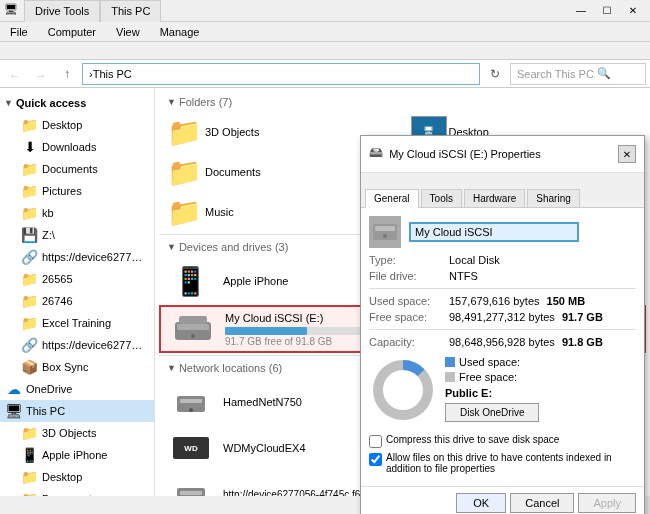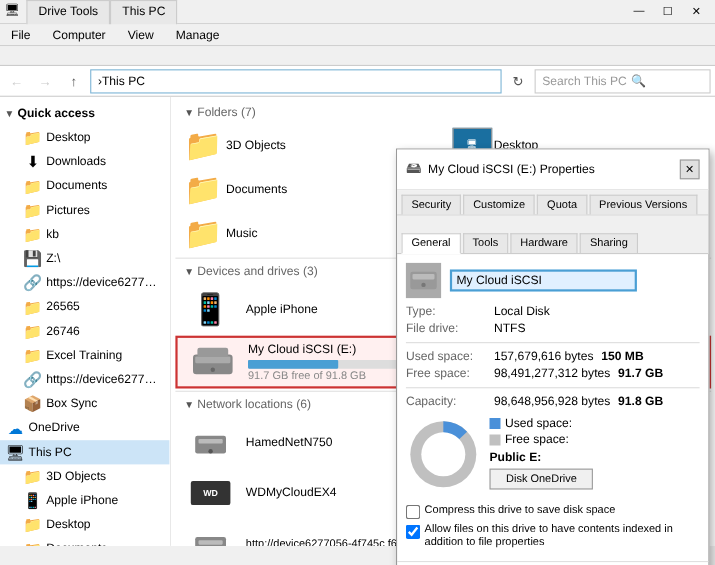--- a/index.html
+++ b/index.html
@@ -17,21 +17,21 @@
     .menu-bar { height: 20px; background: #f0f0f0; border-bottom: 1px solid #ccc; display: flex; align-items: center; padding: 0 4px; gap: 8px; }
     .menu-item { padding: 2px 6px; font-size: 11px; cursor: pointer; }
     .ribbon { height: 36px; background: #f0f0f0; border-bottom: 2px solid #4a9fd4; display: flex; align-items: center; }
 
     
     .address-bar { height: 28px; background: white; border-bottom: 1px solid #ccc; display: flex; align-items: center; padding: 0 4px; gap: 4px; }
     .nav-btn { width: 22px; height: 22px; display: flex; align-items: center; justify-content: center; cursor: pointer; border: 1px solid transparent; border-radius: 2px; font-size: 12px; color: #555; }
     .nav-btn.disabled { color: #ccc; cursor: default; }
     .address-box { flex: 1; height: 22px; border: 1px solid #7cb4d5; background: white; display: flex; align-items: center; padding: 0 6px; font-size: 11px; }
     .refresh-btn { width: 22px; height: 22px; display: flex; align-items: center; justify-content: center; cursor: pointer; color: #555; font-size: 12px; }
-    .search-box { width: 160px; height: 22px; border: 1px solid #ccc; background: white; display: flex; align-items: center; padding: 0 6px; gap: 4px; font-size: 11px; color: #999; }
+    .search-box { width: 136px; height: 22px; border: 1px solid #ccc; background: white; display: flex; align-items: center; padding: 0 6px; gap: 4px; font-size: 11px; color: #999; }
 
     
     .main-layout { display: flex; height: calc(514px - 22px - 20px - 36px - 28px); }
 
     
     .sidebar { width: 155px; background: white; border-right: 1px solid #e0e0e0; overflow-y: auto; padding: 4px 0; }
     .sidebar-item { display: flex; align-items: center; padding: 2px 6px; cursor: pointer; height: 22px; font-size: 11px; }
     .sidebar-item.selected { background: #cce4f7; }
     .sidebar-header { display: flex; align-items: center; padding: 2px 4px; font-size: 11px; font-weight: bold; cursor: pointer; height: 22px; }
     .sidebar-icon { width: 16px; height: 16px; margin-right: 4px; flex-shrink: 0; display: flex; align-items: center; justify-content: center; font-size: 14px; }
@@ -337,26 +337,20 @@
 
 <div class="dialog-overlay">
   <div class="dialog">
 
     <div class="dialog-titlebar">
       <span class="dialog-title-icon">🖴</span>
       <span class="dialog-title-text">My Cloud iSCSI (E:) Properties</span>
       <div class="dialog-close">✕</div>
     </div>
 
-    <div class="dialog-tabs">
-      <div class="dialog-tab">Security</div>
-      <div class="dialog-tab">Customize</div>
-      <div class="dialog-tab">Quota</div>
-      <div class="dialog-tab">Previous Versions</div>
-    </div>
     <div class="dialog-tabs" style="border-top:none; padding-top:16px; margin-top:0;">
       <div class="dialog-tab active">General</div>
       <div class="dialog-tab">Tools</div>
       <div class="dialog-tab">Hardware</div>
       <div class="dialog-tab">Sharing</div>
     </div>
 
     <div class="dialog-body">
 
       <div class="dialog-row">

